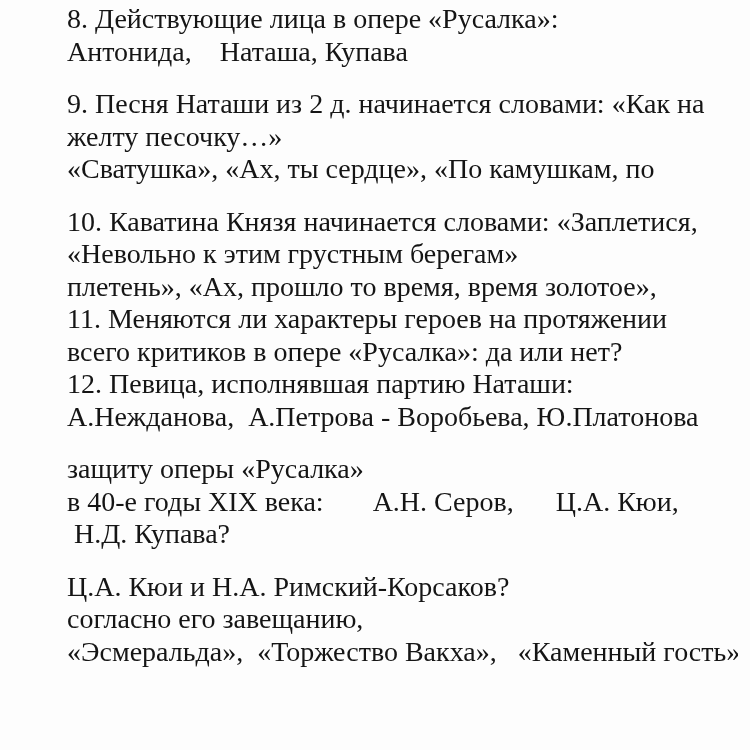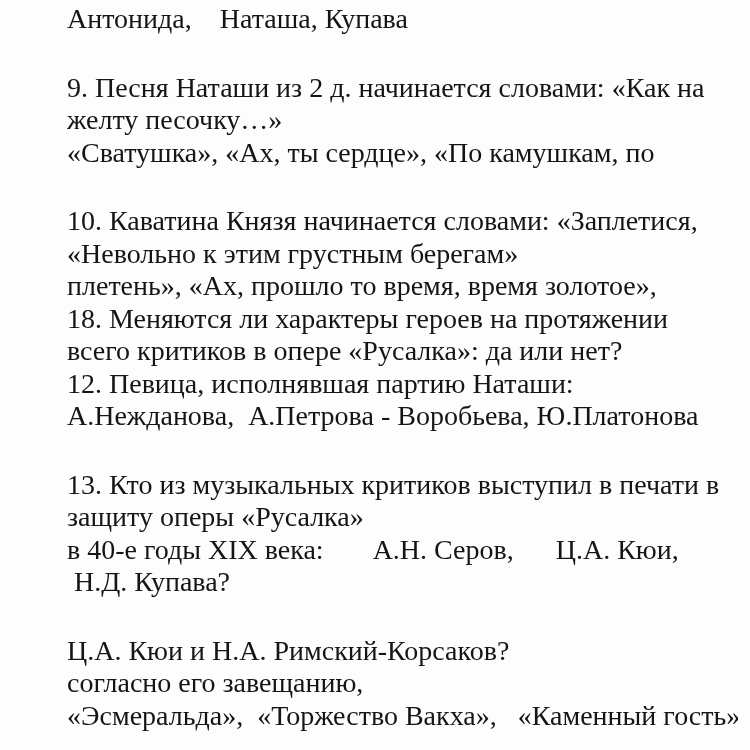--- a/index.html
+++ b/index.html
@@ -20,60 +20,60 @@
     padding: 3px 12px 0 67px;
     overflow: hidden;
     font-family: "Liberation Serif", "DejaVu Serif", serif;
     font-size: 28px;
     line-height: 32.5px;
   }
   .para {
     margin: 0;
   }
   .para.gap {
-    margin-top: 36px;
+    margin-top: 20px;
   }
   .line {
     white-space: pre;      
     overflow: hidden;
   }
 </style>
 </head>
 <body>
 
 <div class="doc">
 
   <div class="para">
+    <div class="line">8. Действующие лица в опере «Русалка»:</div>
     <div class="line">Антонида,    Наташа, Купава</div>
   </div>
 
   <div class="para gap">
     <div class="line">9. Песня Наташи из 2 д. начинается словами: «Как на</div>
     <div class="line">желту песочку…»</div>
     <div class="line">«Сватушка», «Ах, ты сердце», «По камушкам, по</div>
   </div>
 
   <div class="para gap">
     <div class="line">10. Каватина Князя начинается словами: «Заплетися,</div>
     <div class="line">«Невольно к этим грустным берегам»</div>
     <div class="line">плетень», «Ах, прошло то время, время золотое»,</div>
   </div>
 
   <div class="para">
-    <div class="line">18. Меняются ли характеры героев на протяжении</div>
+    <div class="line">11. Меняются ли характеры героев на протяжении</div>
     <div class="line">всего критиков в опере «Русалка»: да или нет?</div>
   </div>
 
   <div class="para">
     <div class="line">12. Певица, исполнявшая партию Наташи:</div>
     <div class="line">А.Нежданова,  А.Петрова - Воробьева, Ю.Платонова</div>
   </div>
 
   <div class="para gap">
-    <div class="line">13. Кто из музыкальных критиков выступил в печати в</div>
     <div class="line">защиту оперы «Русалка»</div>
     <div class="line">в 40-е годы XIX века:       А.Н. Серов,      Ц.А. Кюи,</div>
     <div class="line"> Н.Д. Купава?</div>
   </div>
 
   <div class="para gap">
     <div class="line">Ц.А. Кюи и Н.А. Римский-Корсаков?</div>
     <div class="line">согласно его завещанию,</div>
     <div class="line">«Эсмеральда»,  «Торжество Вакха»,   «Каменный гость»</div>
   </div>

